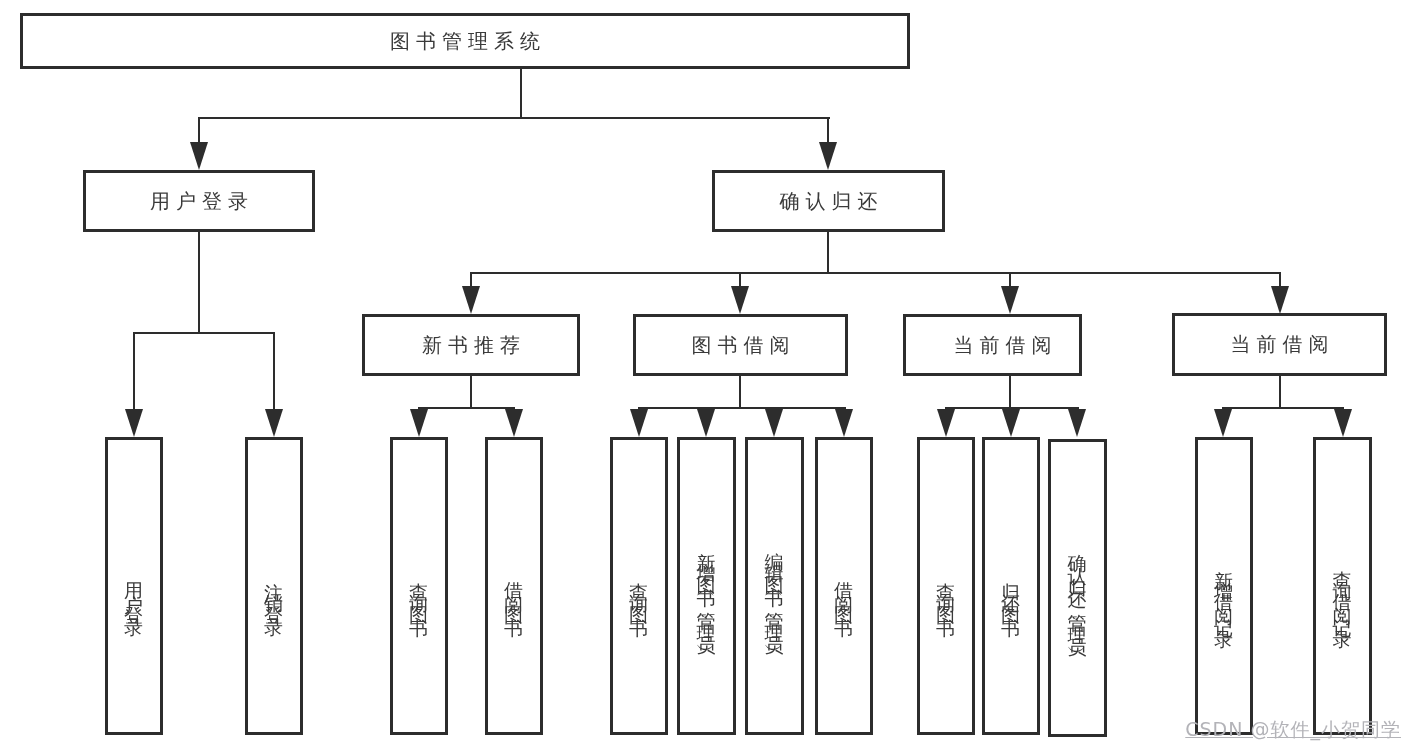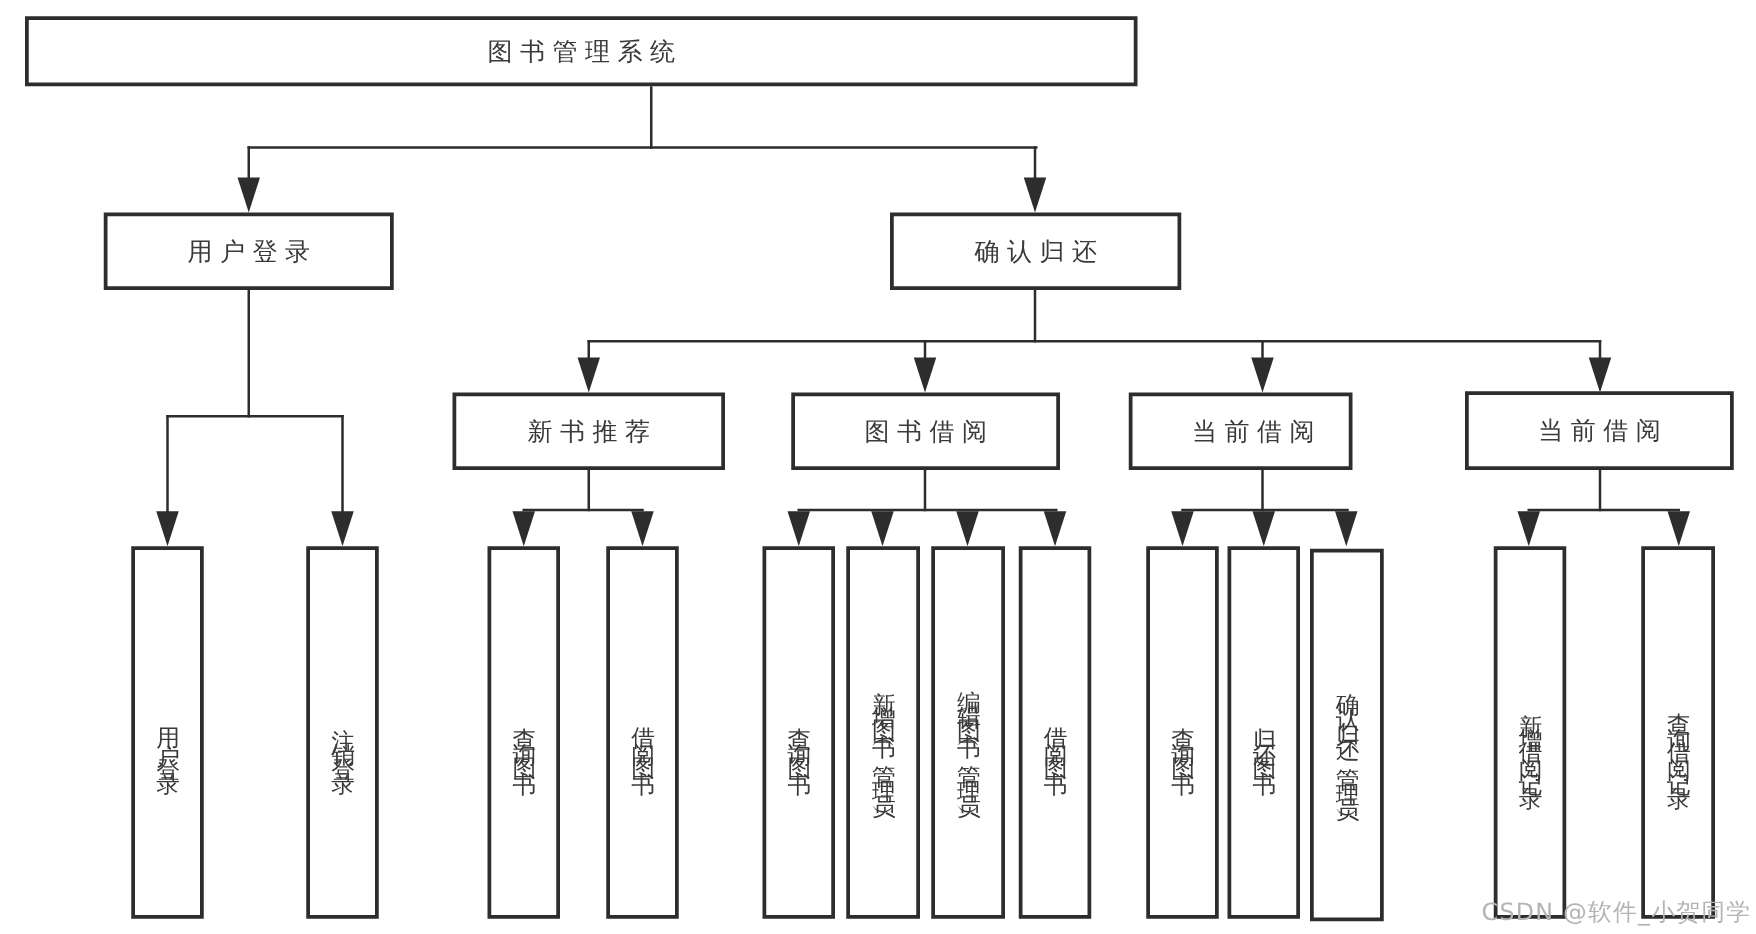--- a/index.html
+++ b/index.html
@@ -49,20 +49,21 @@
     border-top:28px solid var(--line);
   }
   .watermark{
     position:absolute;
     right:4px;bottom:4px;
     font-size:19px;
     color:var(--wm);
     z-index:6;
     letter-spacing:1px;
     white-space:nowrap;
+    text-decoration:underline;
   }
 </style>
 </head>
 <body>
 
 <div class="canvas">
 
   <div class="line v" style="left:520px;top:66px;height:53px;"></div>
   <div class="line h" style="left:198px;top:117px;width:632px;"></div>
   <div class="line v" style="left:198px;top:117px;height:30px;"></div>

